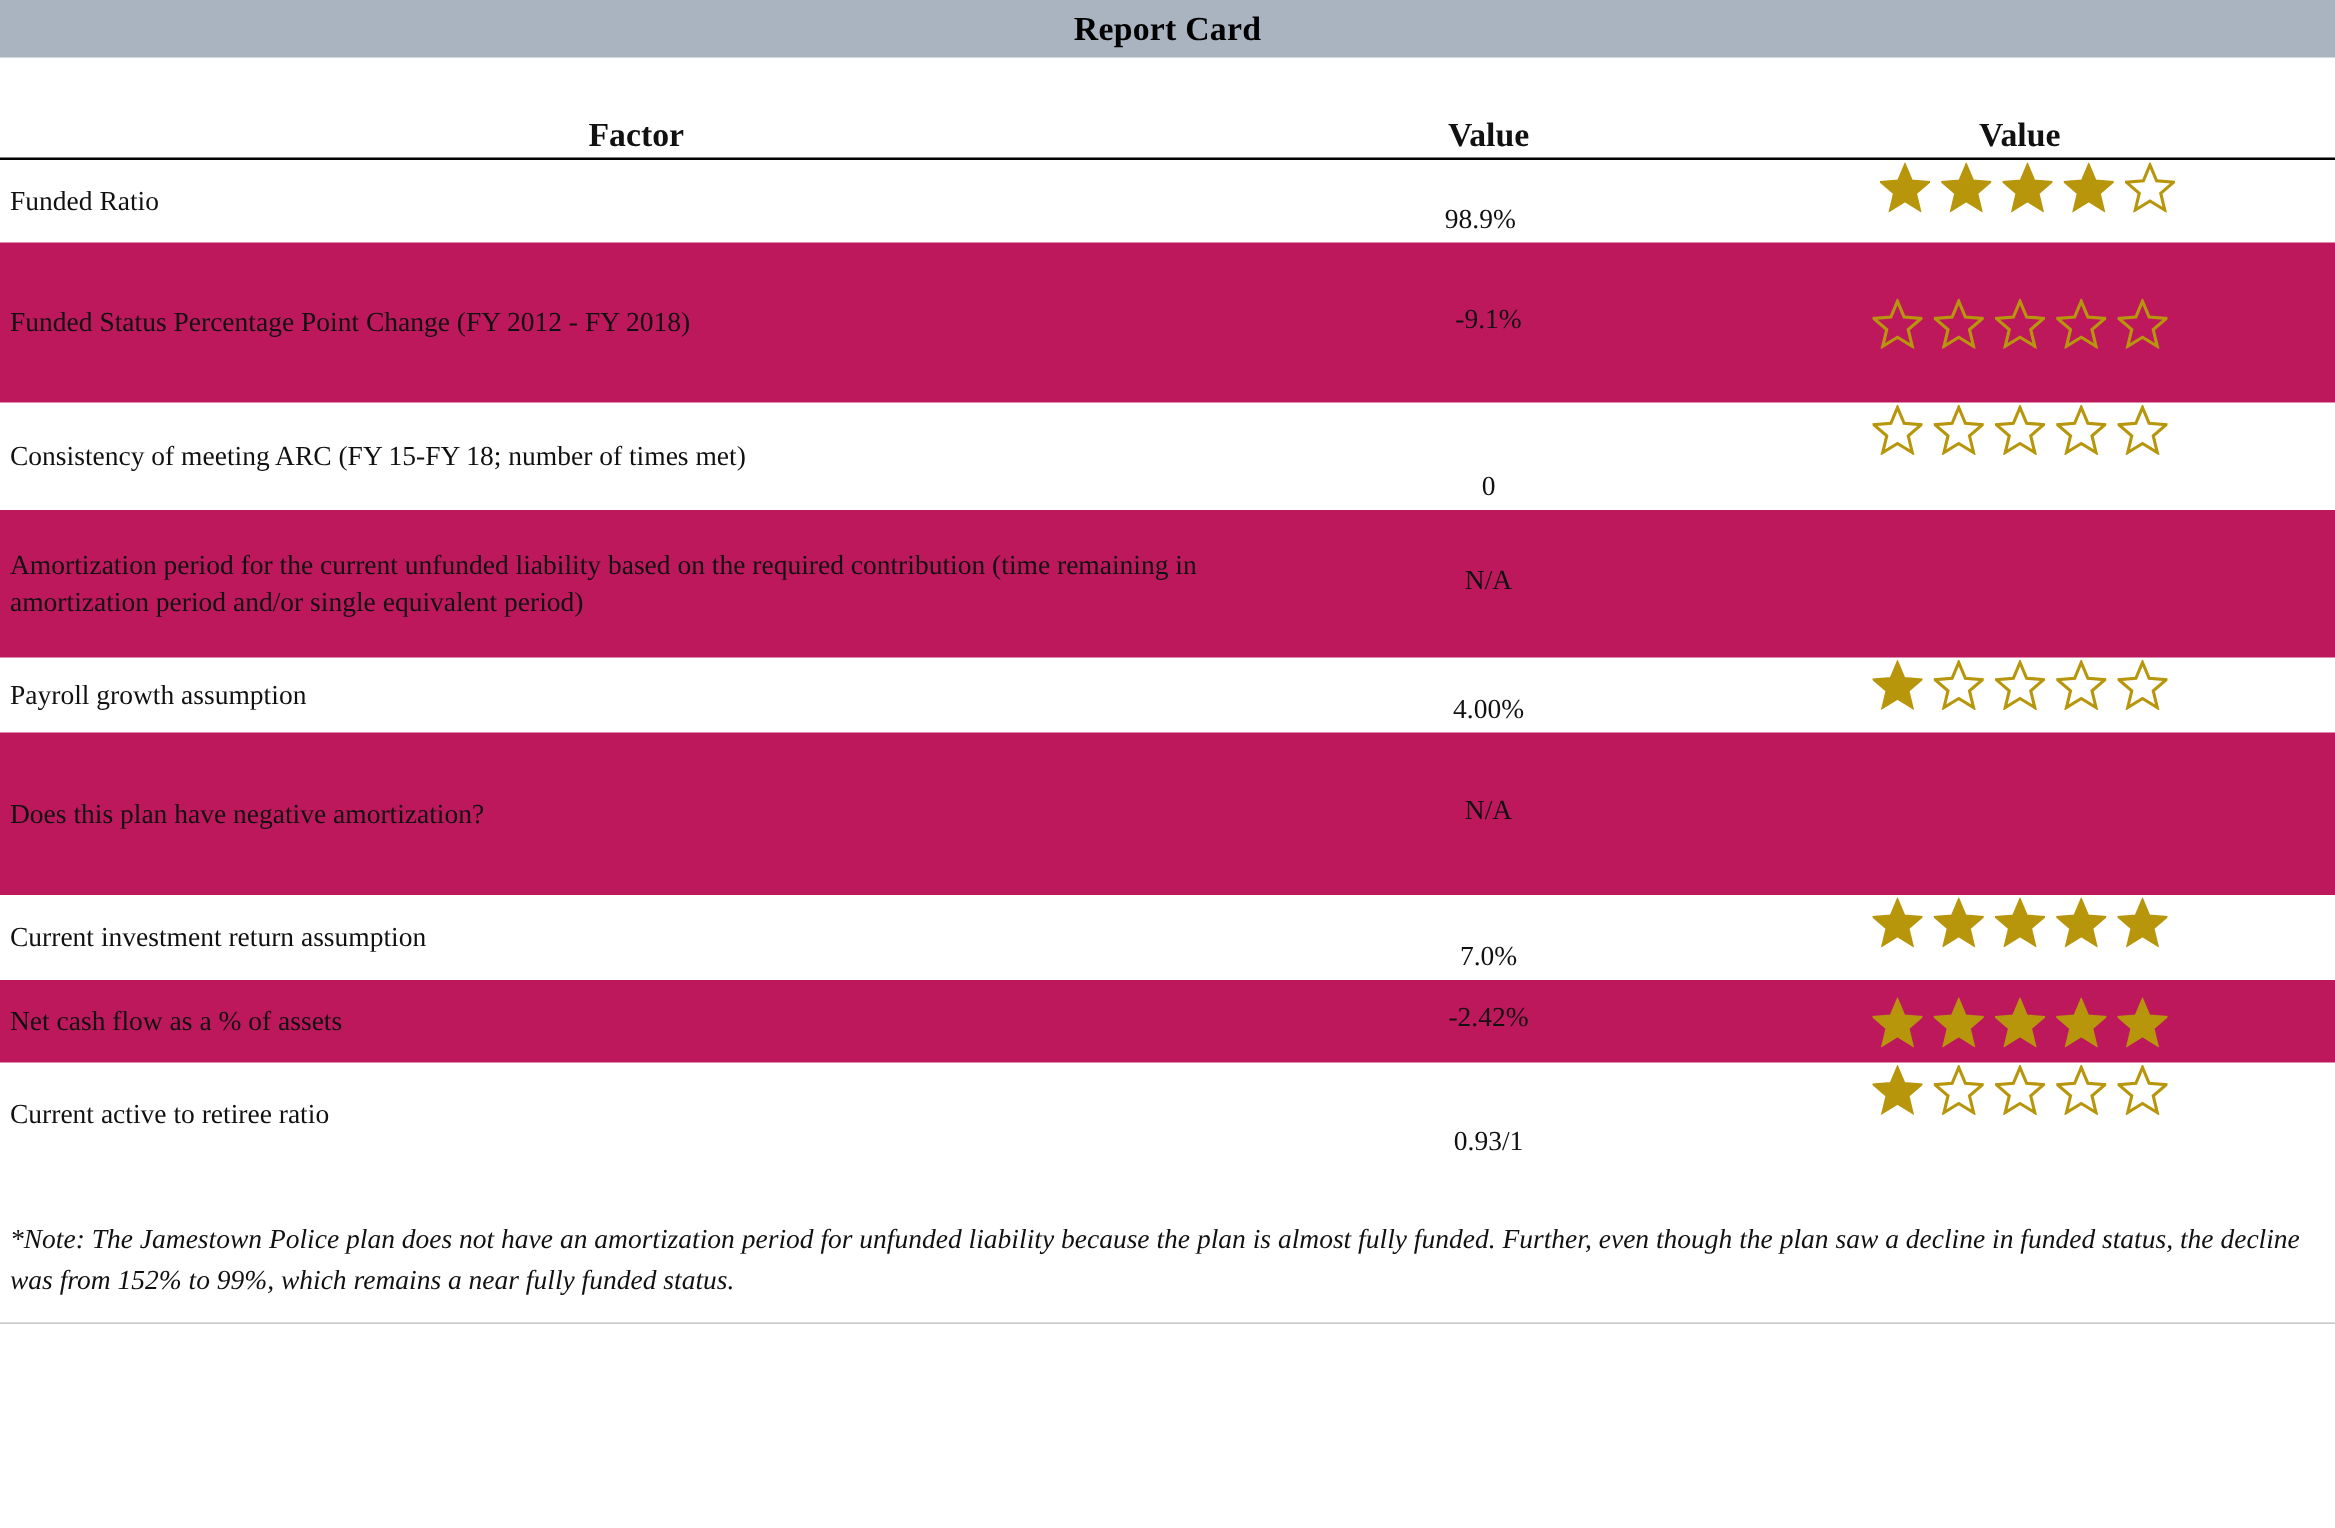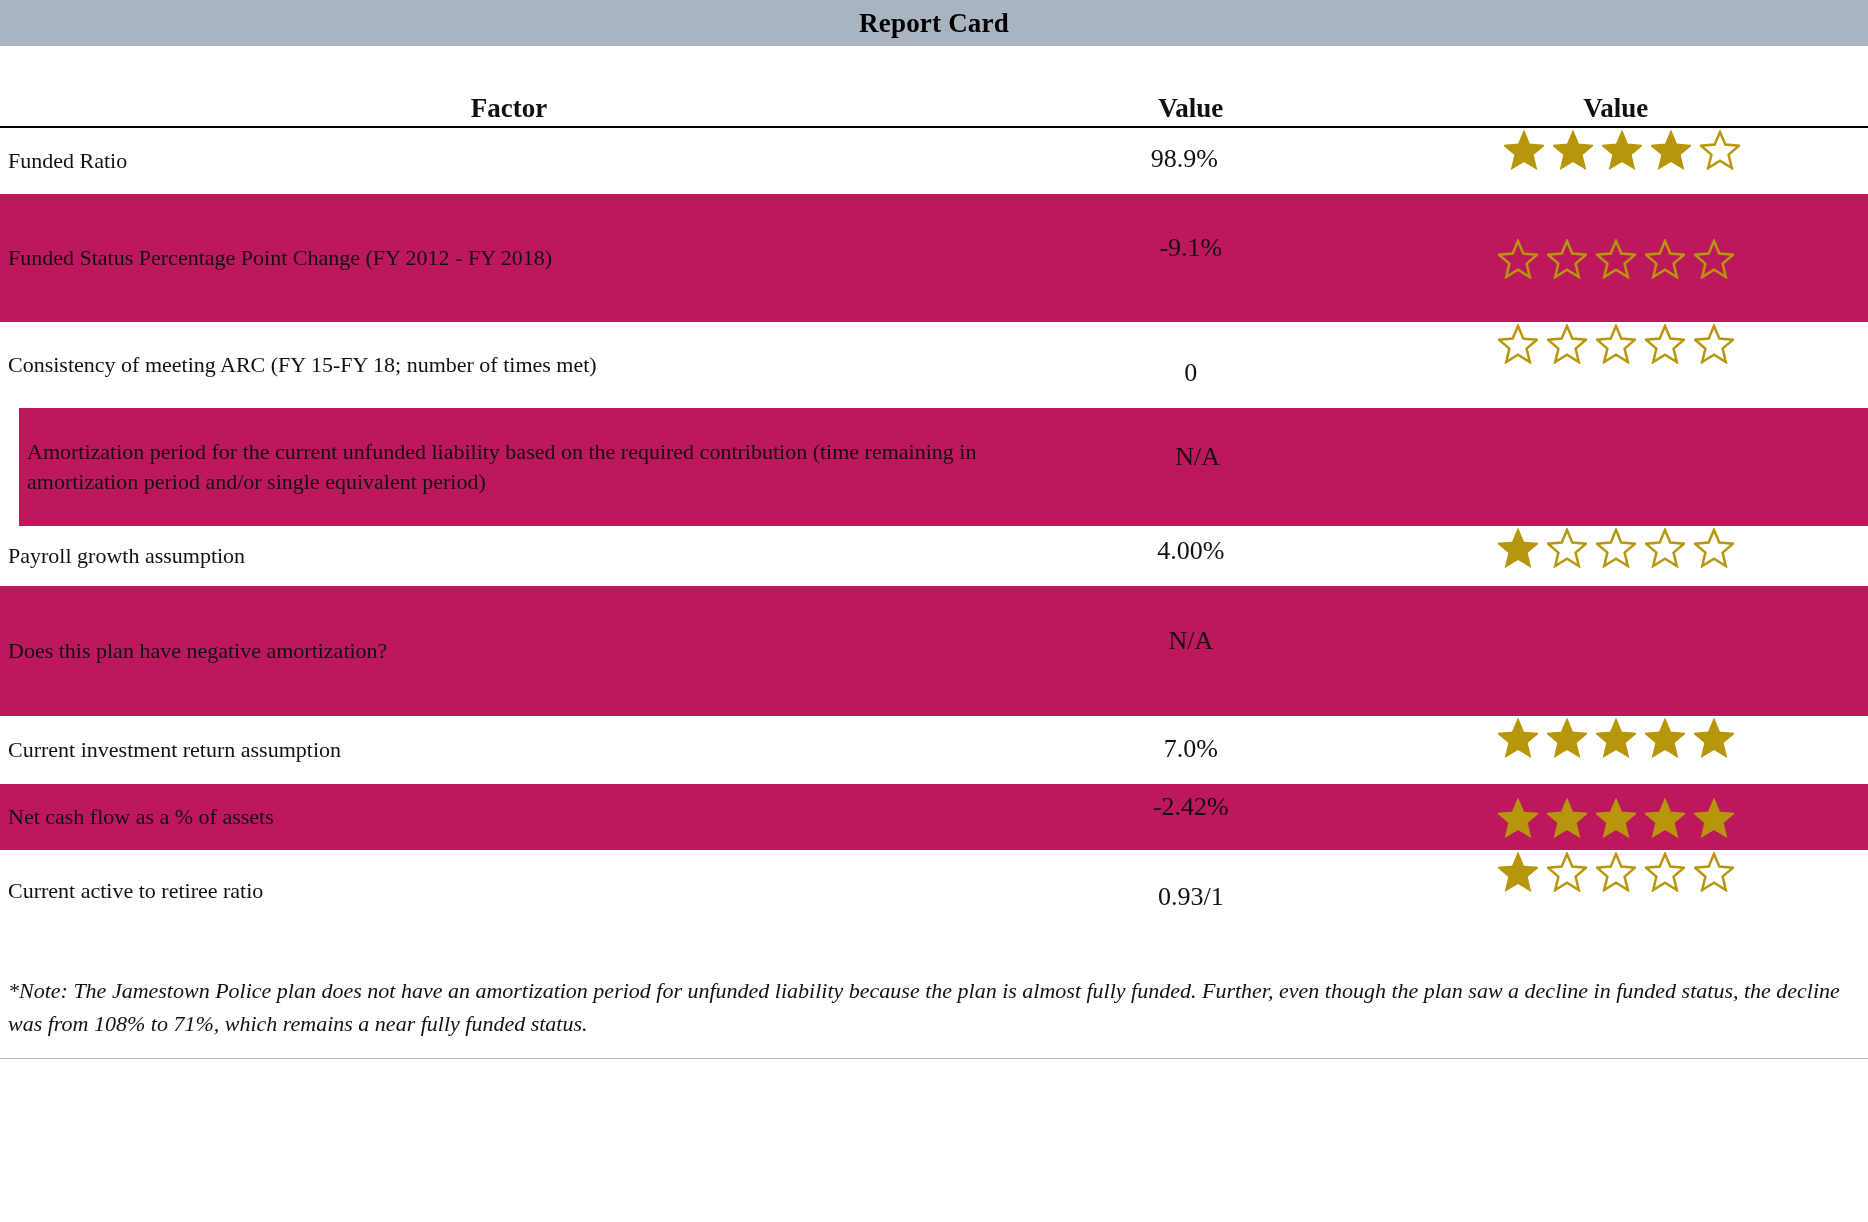--- a/index.html
+++ b/index.html
@@ -57,25 +57,25 @@
   }
   .row.shaded { background: #be185d; align-items: center; }
   .row .col-factor {
     font-size: 22px;
     line-height: 30px;
     padding-left: 8px;
     display: flex;
     align-items: center;
   }
   .row .col-value {
-    font-size: 26px;
+    font-size: 22px;
     display: flex;
     align-items: flex-end;
     justify-content: center;
-    padding-bottom: 20px;
+    padding-bottom: 6px;
   }
   .row .col-score {
     display: flex;
     align-items: flex-start;
     justify-content: center;
     padding-top: 2px;
   }
   .stars {
     display: flex;
     gap: 9px;
@@ -209,21 +209,21 @@
               </svg>
             </span>
             <span class="star">
               <svg viewBox="0 0 40 40">
                 <polygon points="20,2 25.3,14.6 39,15.7 28.6,24.6 31.8,38 20,30.8 8.2,38 11.4,24.6 1,15.7 14.7,14.6" fill="none" stroke="#b8960c" stroke-width="2.5" stroke-linejoin="miter"></polygon>
               </svg>
             </span>
           </div>
         </div>
       </div>
-      <div class="row shaded" style="height: 118px; margin-left: 19px;">
+      <div class="row shaded" style="height: 118px;">
         <div class="col-factor">Amortization period for the current unfunded liability based on the required contribution (time remaining in amortization period and/or single equivalent period)</div>
         <div class="col-value">N/A</div>
         <div class="col-score"></div>
       </div>
       <div class="row" style="height: 60px;">
         <div class="col-factor">Payroll growth assumption</div>
         <div class="col-value">4.00%</div>
         <div class="col-score">
           <div class="stars">
             <span class="star">
@@ -353,16 +353,16 @@
             <span class="star">
               <svg viewBox="0 0 40 40">
                 <polygon points="20,2 25.3,14.6 39,15.7 28.6,24.6 31.8,38 20,30.8 8.2,38 11.4,24.6 1,15.7 14.7,14.6" fill="none" stroke="#b8960c" stroke-width="2.5" stroke-linejoin="miter"></polygon>
               </svg>
             </span>
           </div>
         </div>
       </div>
     </div>
 
-  <div class="note">*Note: The Jamestown Police plan does not have an amortization period for unfunded liability because the plan is almost fully funded. Further, even though the plan saw a decline in funded status, the decline was from 108% to 71%, which remains a near fully funded status.</div>
+  <div class="note">*Note: The Jamestown Police plan does not have an amortization period for unfunded liability because the plan is almost fully funded. Further, even though the plan saw a decline in funded status, the decline was from 152% to 99%, which remains a near fully funded status.</div>
   <div class="bottom-rule"></div>
 
 </div>
 
 </body></html>

